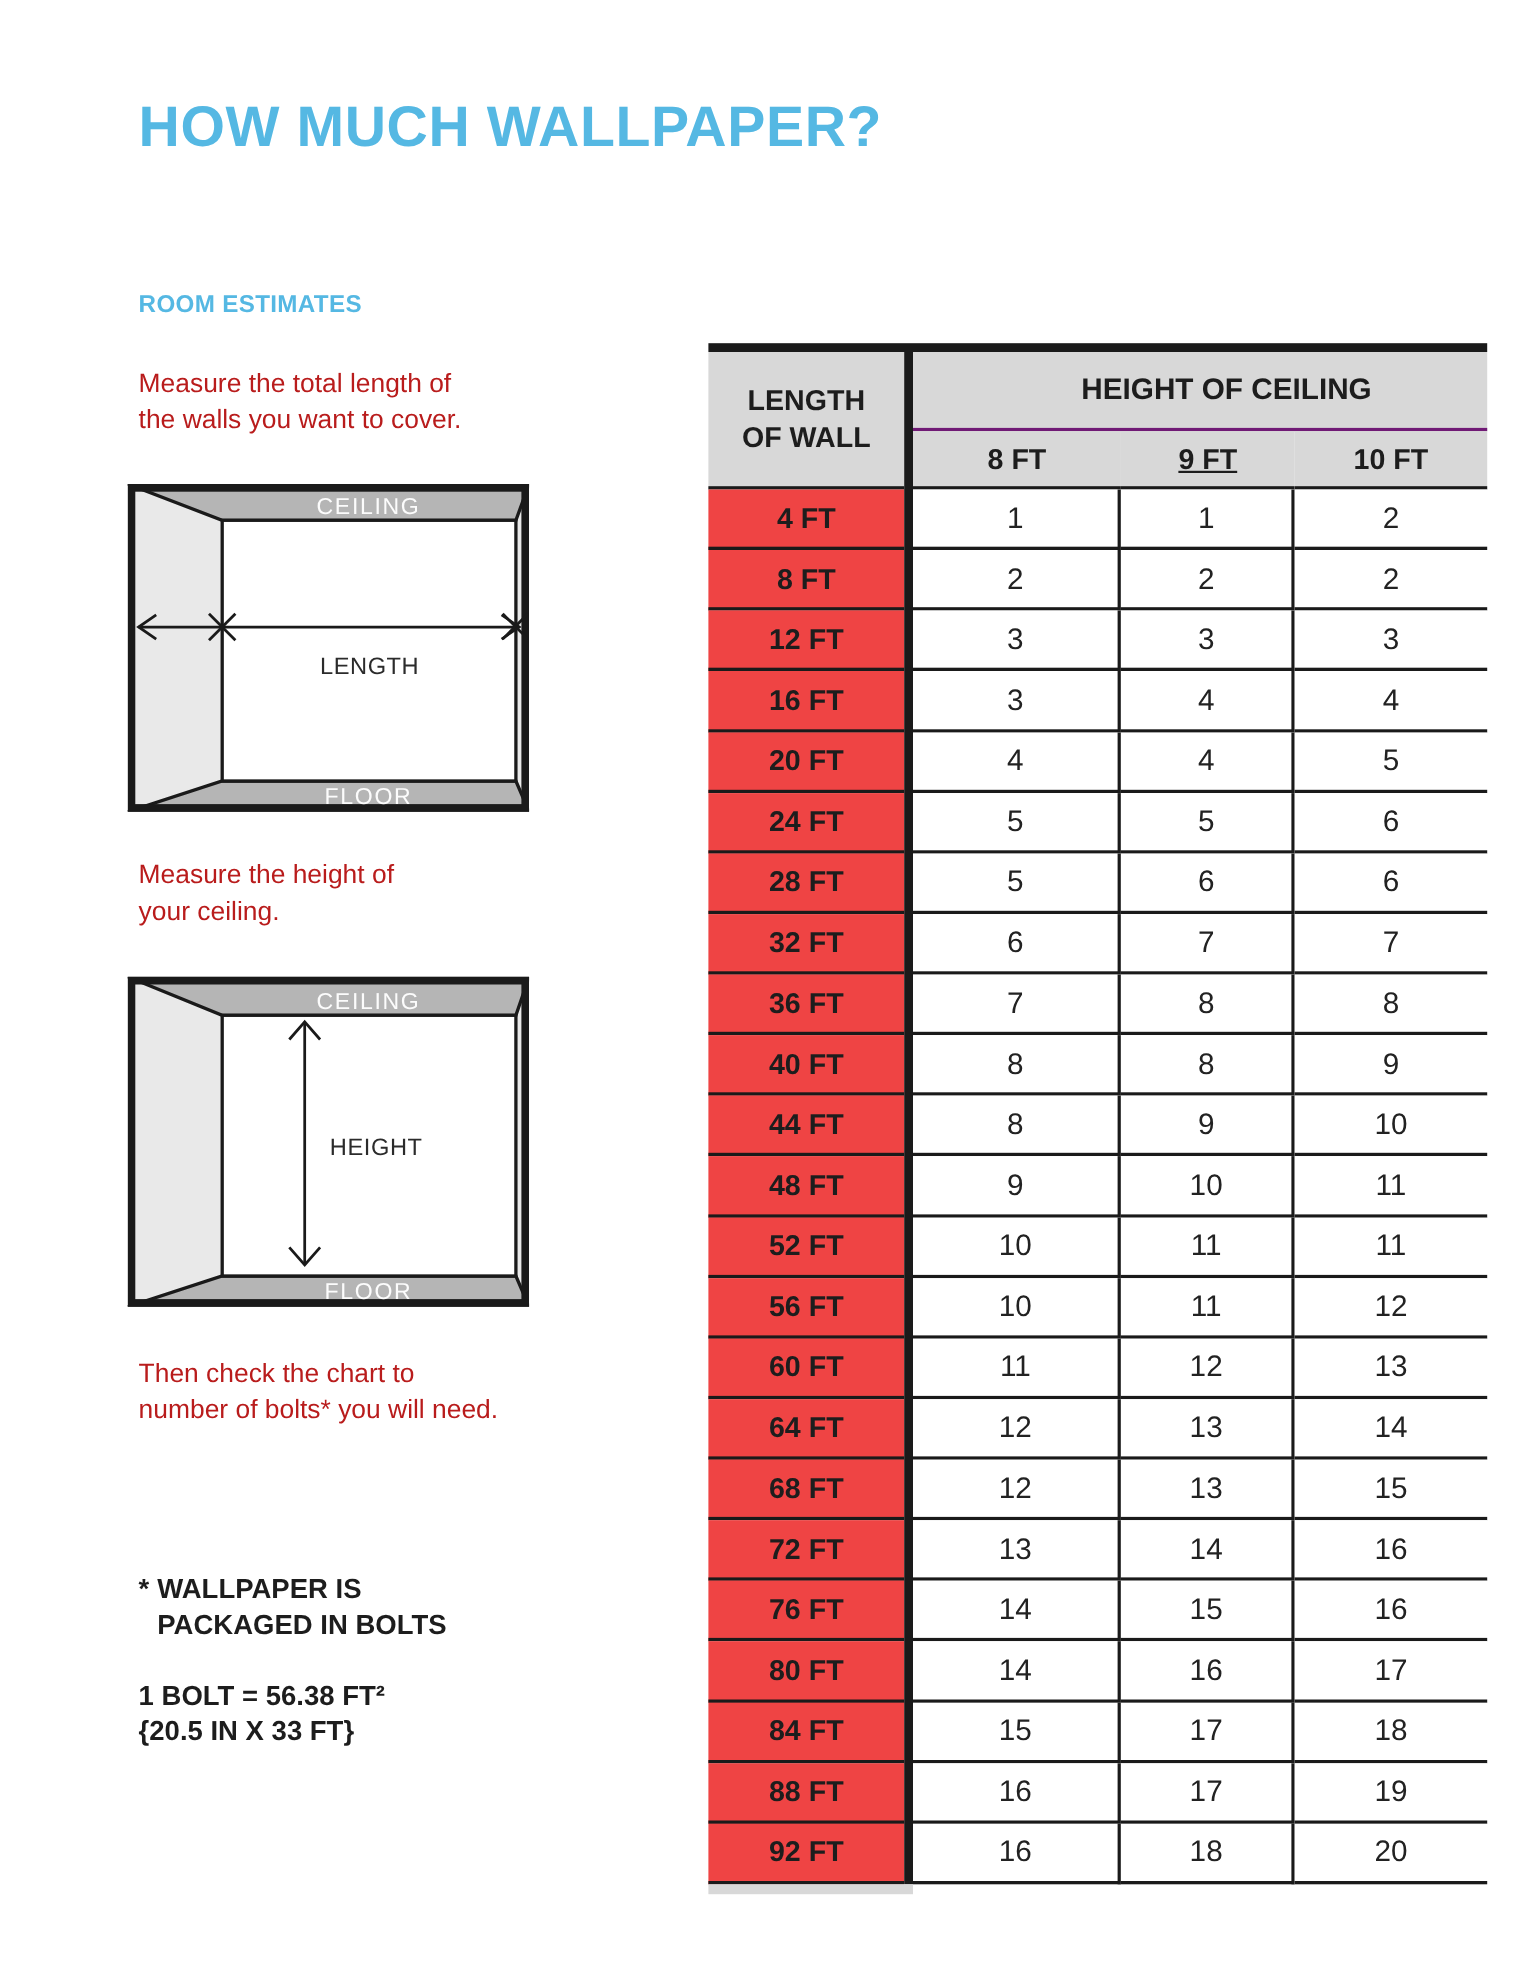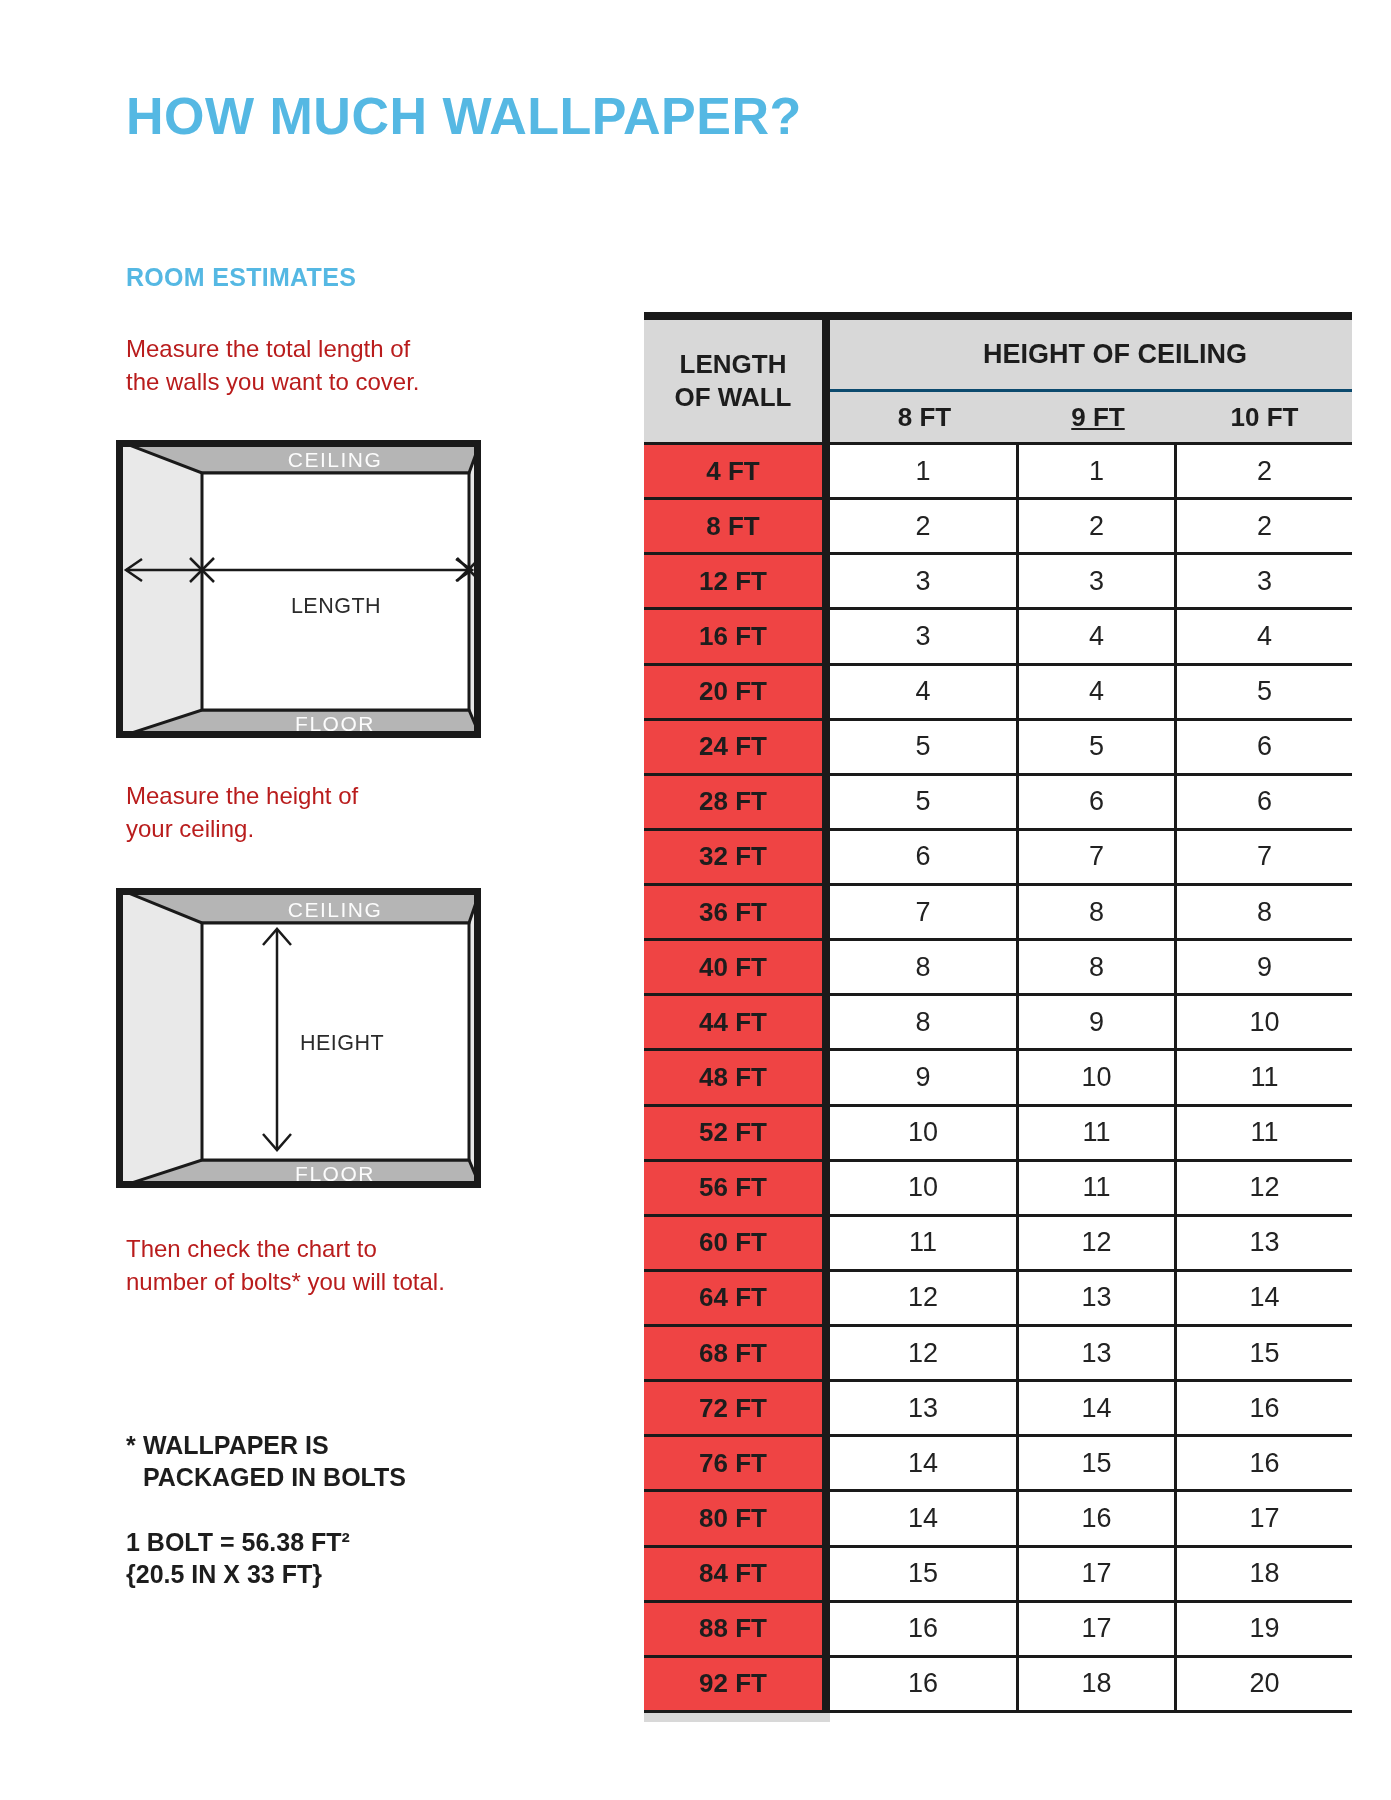--- a/index.html
+++ b/index.html
@@ -1,20 +1,20 @@
 <!DOCTYPE html>
 <html><head>
 <meta charset="utf-8">
 <style>
   html,body{margin:0;padding:0;background:#ffffff;}
   .page{position:relative;width:1391px;height:1800px;background:#ffffff;overflow:hidden;
         font-family:"Liberation Sans","DejaVu Sans",sans-serif;color:#232323;margin-left:44px;}
   .title{position:absolute;left:82px;top:86px;margin:0;font-size:52px;font-weight:bold;
          letter-spacing:0.5px;}
-  .sec-head{position:absolute;top:264px;font-size:25px;font-weight:bold;line-height:26px;
+  .sec-head{position:absolute;top:264px;font-size:22px;font-weight:bold;line-height:26px;
             letter-spacing:0.3px;}
   .left-head{left:82px;}
   .table-head{left:600px;width:708px;text-align:center;}
   .para{position:absolute;left:82px;font-size:24px;line-height:33px;color:#b91c1c;}
   .p1{top:332px;} .p2{top:779px;} .p3{top:1232px;}
   .foot{position:absolute;left:82px;font-size:25px;font-weight:bold;line-height:32px;color:#1d1d1d;}
   .f1{top:1429px;display:flex;}
   .f1 .star{width:17px;flex:0 0 17px;}
   .f2{top:1526px;}
   .diag{position:absolute;left:72px;display:block;}
@@ -23,21 +23,21 @@
   
   .wtable{position:absolute;left:600px;top:312px;width:708px;border-top:8px solid #1a1a1a;}
   .wtable,.wtable *{box-sizing:border-box;}
   .vdiv{position:absolute;left:178px;top:0;width:8px;height:1393px;background:#1a1a1a;}
   .stub{position:absolute;left:0;top:1393px;width:186px;height:9px;background:#d8d8d8;}
   .thead{display:flex;width:708px;}
   .lblcell{width:178px;height:125px;background:#d8d8d8;border-bottom:3px solid #1a1a1a;
            display:flex;flex-direction:column;align-items:center;justify-content:center;
            font-size:26px;font-weight:bold;line-height:33px;color:#1d1d1d;}
   .hright{margin-left:8px;flex:1;display:flex;flex-direction:column;}
-  .hoc{height:72px;background:#d8d8d8;border-bottom:3px solid #0c4a6e;
+  .hoc{height:72px;background:#d8d8d8;border-bottom:3px solid #701a75;
        display:flex;align-items:center;justify-content:center;
        font-size:27px;font-weight:bold;color:#1d1d1d;padding-left:48px;}
   .subcols{display:flex;height:53px;}
   .sub{background:#d8d8d8;border-bottom:3px solid #1a1a1a;display:flex;align-items:center;
        justify-content:center;font-size:26px;font-weight:bold;color:#1d1d1d;}
   .sub.c1{width:189px;} .sub.c2{width:158px;text-decoration:underline;} .sub.c3{width:175px;}
   .trow{display:flex;width:708px;height:55.13px;}
   .cell{display:flex;align-items:center;justify-content:center;border-bottom:3px solid #1a1a1a;}
   .cell.lbl{width:178px;background:#ef4444;font-size:26px;font-weight:bold;color:#1d1d1d;}
   .sp{width:8px;}
@@ -97,21 +97,21 @@
     <g stroke="#1a1a1a" stroke-width="2.5" fill="none">
       <line x1="161" y1="41" x2="161" y2="262"></line>
       <polyline points="147,57 161,41 175,57"></polyline>
       <polyline points="147,246 161,262 175,246"></polyline>
     </g>
     <text x="226" y="162" text-anchor="middle" font-size="21.5" letter-spacing="0.5" fill="#2b2b2b">HEIGHT</text>
   </svg>
 
   <div class="para p3">
     <div>Then check the chart to</div>
-    <div>number of bolts* you will total.</div>
+    <div>number of bolts* you will need.</div>
   </div>
 
   <div class="foot f1">
     <span class="star">*</span>
     <div>
       <div>WALLPAPER IS</div>
       <div>PACKAGED IN BOLTS</div>
     </div>
   </div>
 

